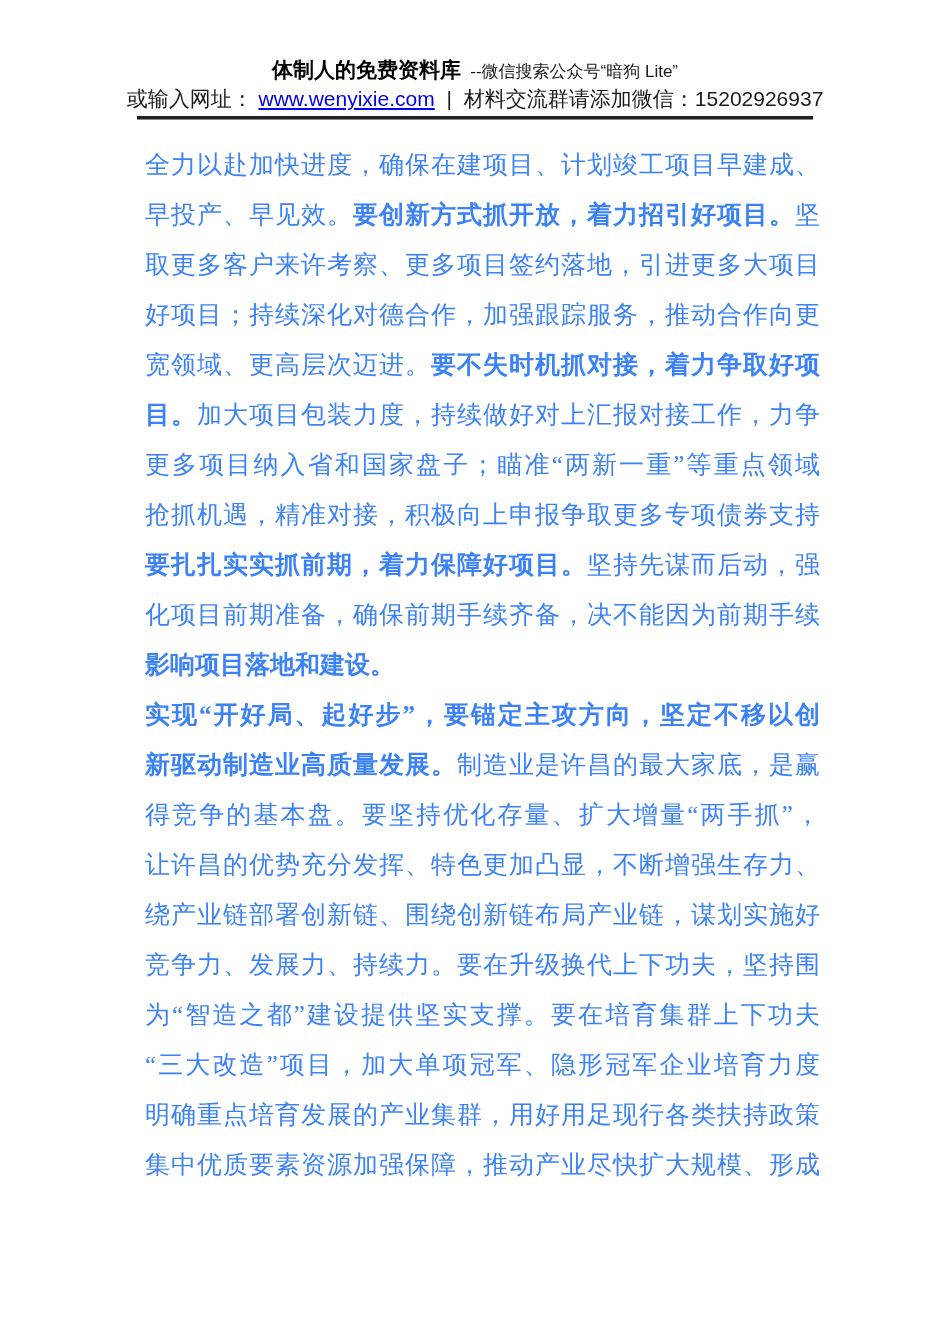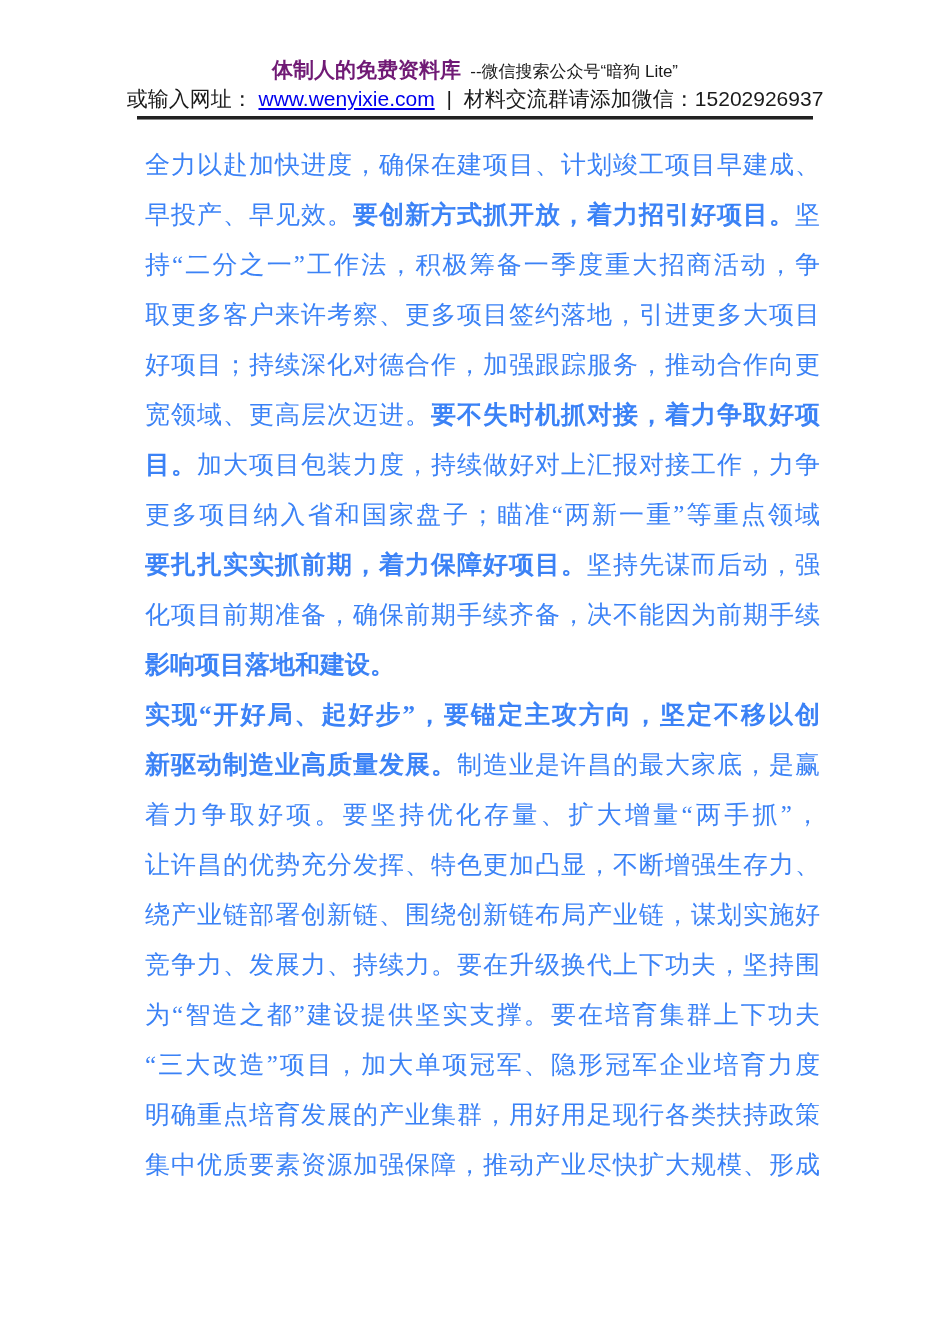--- a/index.html
+++ b/index.html
@@ -51,47 +51,47 @@
   }
   .bold { font-weight:bold; }
 </style>
 </head>
 <body>
 
 <div class="page">
 
   <div class="header">
     <div class="header-line1">
-      <span class="brand" style="color: #701a75;">体制人的免费资料库</span>
+      <span class="brand" style="color: #000000;">体制人的免费资料库</span>
       <span class="tagline">--微信搜索公众号“暗狗 Lite”</span>
     </div>
     <div class="header-line2">
       <span>或输入网址：</span>
       <span class="site-link" style="color: rgb(0, 0, 238);">www.wenyixie.com</span>
       <span class="sep">|</span>
       <span>材料交流群请添加微信：15202926937</span>
     </div>
     <div class="header-rule"></div>
   </div>
 
   <div class="doc">
       <div class="line"><span>全力以赴加快进度，确保在建项目、计划竣工项目早建成、</span></div>
       <div class="line"><span>早投产、早见效。</span><span class="bold">要创新方式抓开放，着力招引好项目。</span><span>坚</span></div>
-      <div class="line"><span>持“二分之一”工作法，积极筹备一季度重大招商活动，争</span></div>
       <div class="line"><span>取更多客户来许考察、更多项目签约落地，引进更多大项目</span></div>
       <div class="line"><span>好项目；持续深化对德合作，加强跟踪服务，推动合作向更</span></div>
       <div class="line"><span>宽领域、更高层次迈进。</span><span class="bold">要不失时机抓对接，着力争取好项</span></div>
       <div class="line"><span class="bold">目。</span><span>加大项目包装力度，持续做好对上汇报对接工作，力争</span></div>
       <div class="line"><span>更多项目纳入省和国家盘子；瞄准“两新一重”等重点领域</span></div>
+      <div class="line"><span>抢抓机遇，精准对接，积极向上申报争取更多专项债券支持</span></div>
       <div class="line"><span class="bold">要扎扎实实抓前期，着力保障好项目。</span><span>坚持先谋而后动，强</span></div>
       <div class="line"><span>化项目前期准备，确保前期手续齐备，决不能因为前期手续</span></div>
       <div class="line short"><span>影响项目落地和建设。</span></div>
       <div class="line"><span class="bold">实现“开好局、起好步”，要锚定主攻方向，坚定不移以创</span></div>
       <div class="line"><span class="bold">新驱动制造业高质量发展。</span><span>制造业是许昌的最大家底，是赢</span></div>
-      <div class="line"><span>着力争取好项。要坚持优化存量、扩大增量“两手抓”，</span></div>
+      <div class="line"><span>得竞争的基本盘。要坚持优化存量、扩大增量“两手抓”，</span></div>
       <div class="line"><span>让许昌的优势充分发挥、特色更加凸显，不断增强生存力、</span></div>
       <div class="line"><span>绕产业链部署创新链、围绕创新链布局产业链，谋划实施好</span></div>
       <div class="line"><span>竞争力、发展力、持续力。要在升级换代上下功夫，坚持围</span></div>
       <div class="line"><span>为“智造之都”建设提供坚实支撑。要在培育集群上下功夫</span></div>
       <div class="line"><span>“三大改造”项目，加大单项冠军、隐形冠军企业培育力度</span></div>
       <div class="line"><span>明确重点培育发展的产业集群，用好用足现行各类扶持政策</span></div>
       <div class="line"><span>集中优质要素资源加强保障，推动产业尽快扩大规模、形成</span></div>
     </div>
 
 </div>

